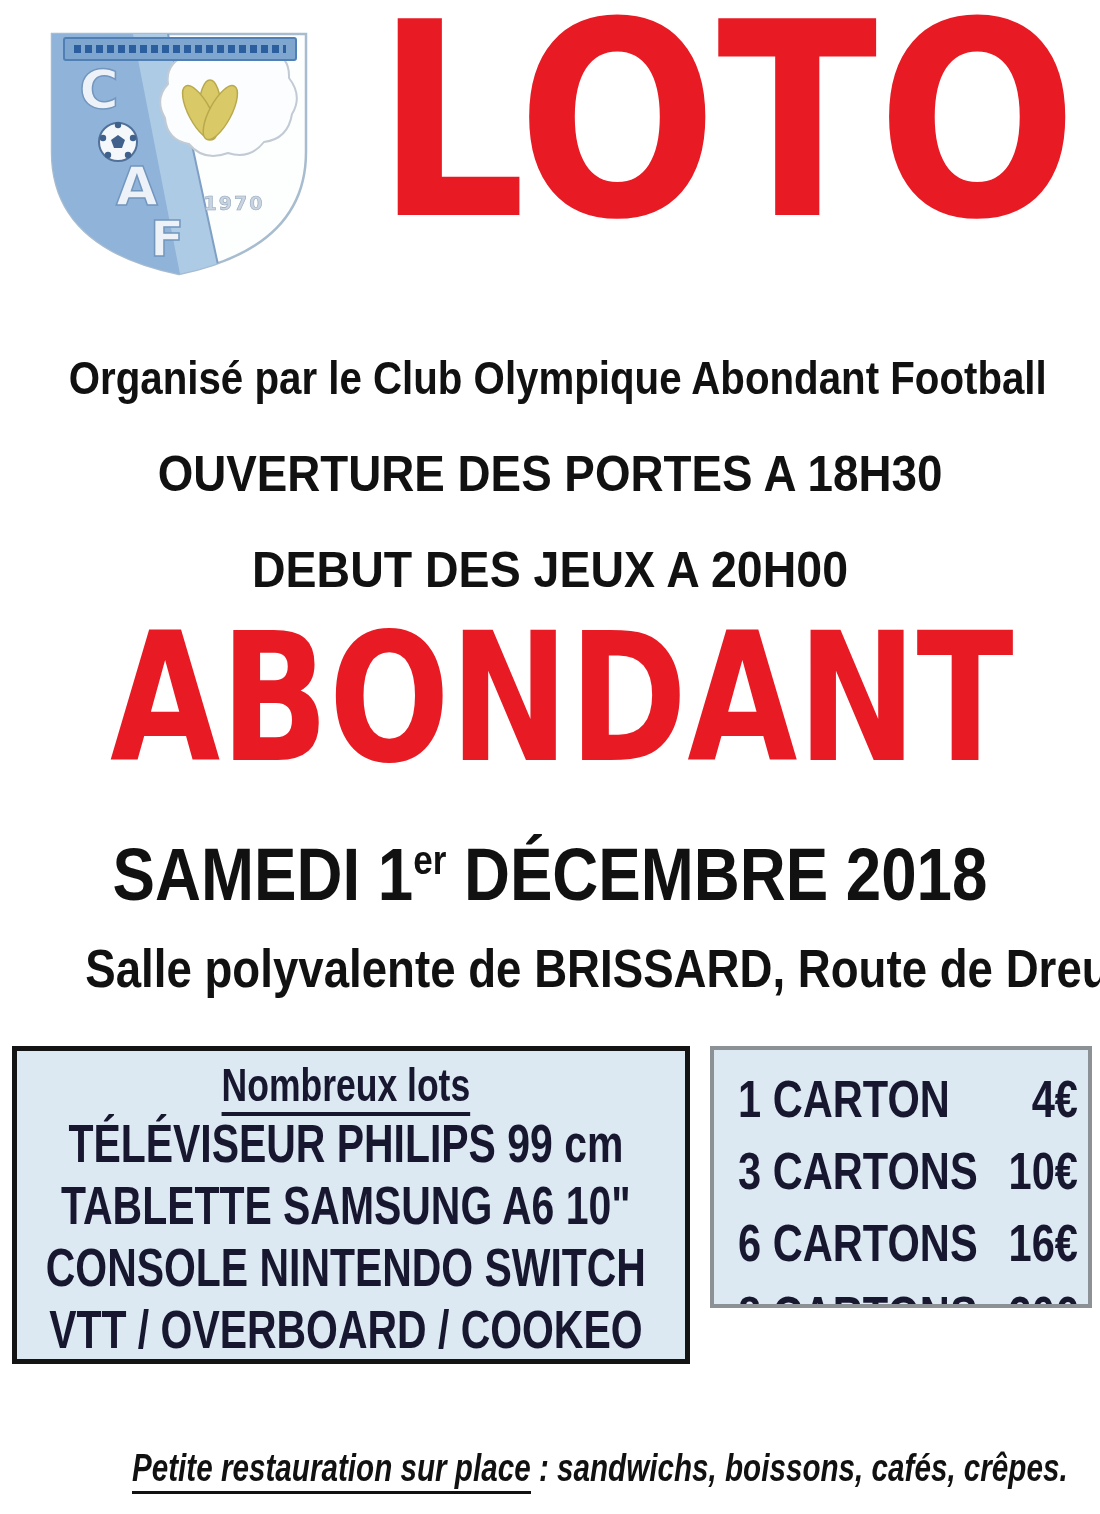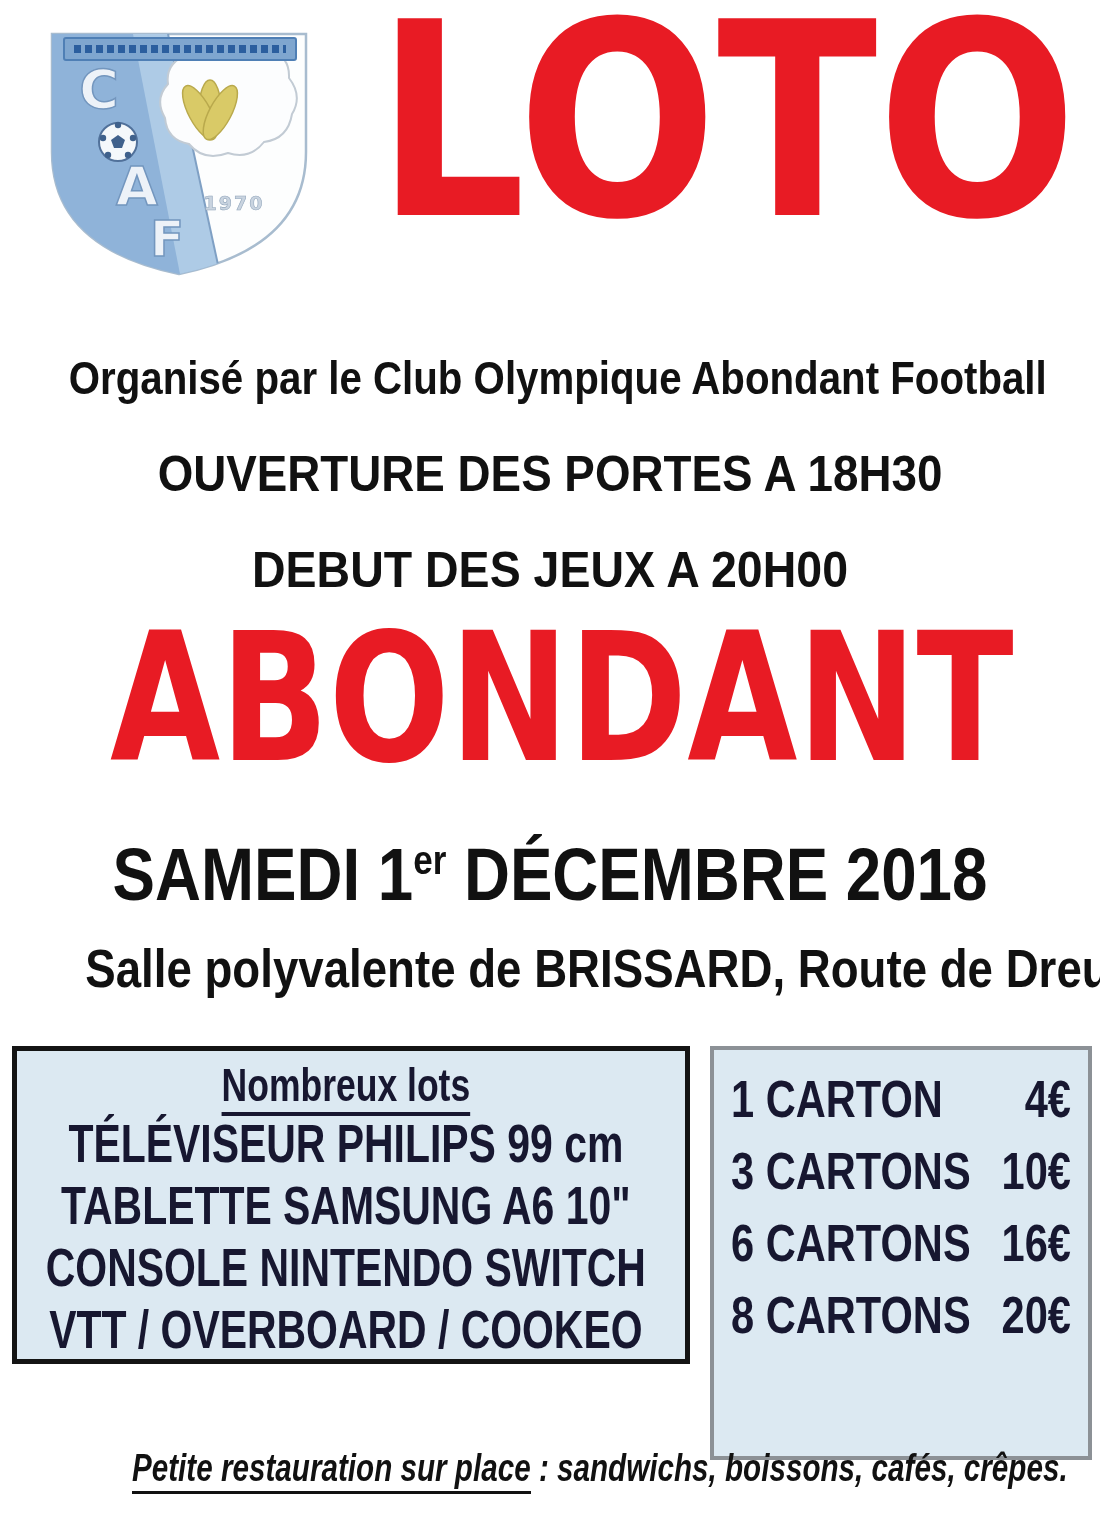--- a/index.html
+++ b/index.html
@@ -43,22 +43,22 @@
     border:5px solid #141414;background:#DCE9F2;overflow:hidden;
   }
   .lots-inner{
     width:840px;transform:scaleX(.772);transform-origin:0 0;
     padding:6px 0 0 6px;text-align:center;color:#171730;
   }
   .lots-heading-row{font-size:46px;line-height:56px;font-weight:bold;}
   .lots-heading{border-bottom:4px solid #171730;padding-bottom:1px;}
   .lot-item{font-size:53px;line-height:62px;font-weight:bold;white-space:nowrap;}
   .price-box{
-    box-sizing:border-box;margin-left:20px;width:382px;height:414px;
-    border:4px solid #8C9196;background:#DCE9F2;overflow:hidden;padding:20px 0 0 17px;
+    box-sizing:border-box;margin-left:20px;width:382px;height:262px;
+    border:4px solid #8C9196;background:#DCE9F2;overflow:hidden;padding:20px 0 0 24px;
   }
   .price-inner{width:425px;transform:scaleX(.8);transform-origin:0 0;color:#171730;}
   .price-row{display:flex;justify-content:space-between;
     font-size:52px;line-height:58px;font-weight:bold;margin-bottom:14px;white-space:nowrap;}
   
   .footer{
     position:absolute;left:0;top:1440px;width:1100px;text-align:center;white-space:nowrap;
     font-size:39px;line-height:56px;font-style:italic;font-weight:bold;color:#111;
     transform:scaleX(.76);transform-origin:50% 50%;
   }

